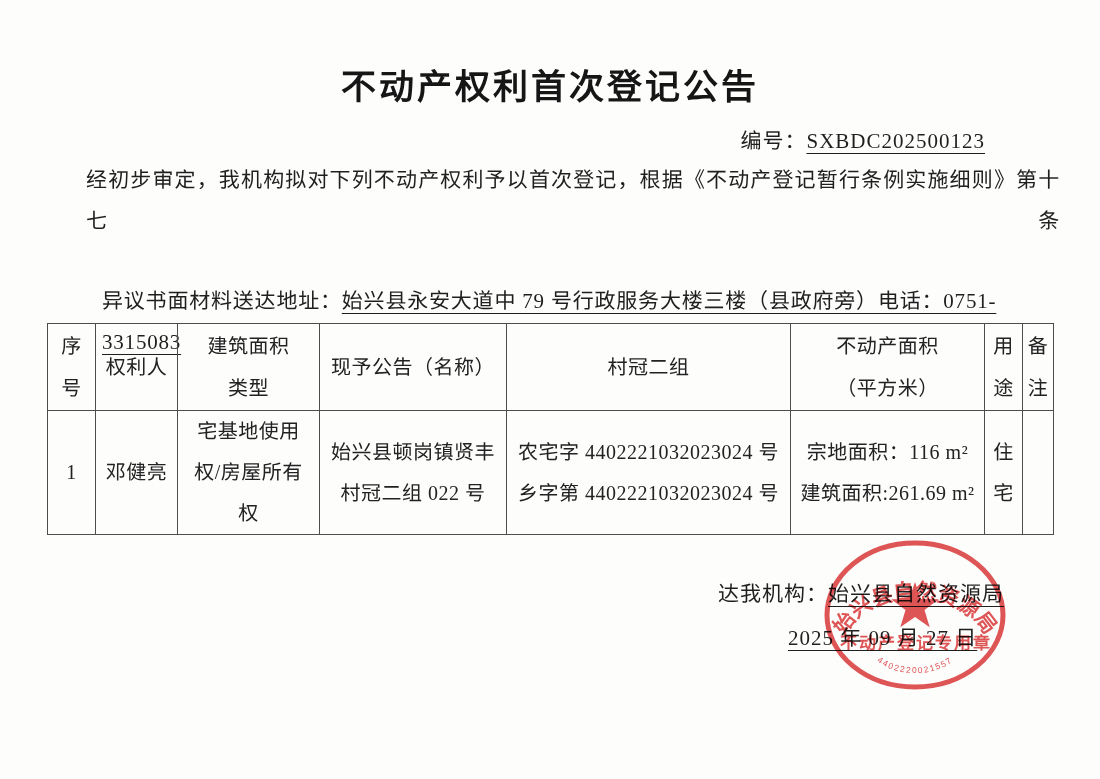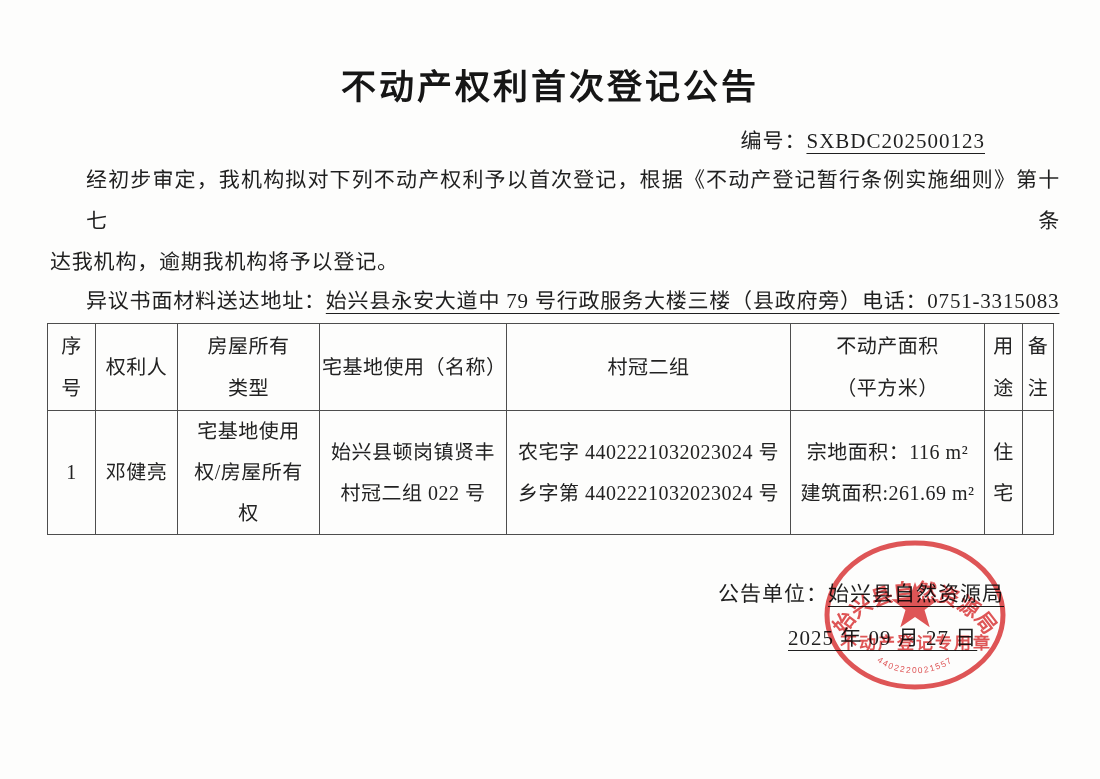--- a/index.html
+++ b/index.html
@@ -20,21 +20,21 @@
     font-size:21px;letter-spacing:1px;margin-left:28px;
   }
   .u{ text-decoration:underline;text-underline-offset:5px;text-decoration-thickness:1.2px;}
   
   .body-text{
     position:absolute;left:50px;right:40px;top:160px;
     font-size:21px;letter-spacing:.8px;line-height:41px;
   }
   .jline{ text-align:justify; text-align-last:justify;margin-left:36px; }
   .p2{
-    position:absolute;left:42px;right:40px;top:281px;
+    position:absolute;left:58px;right:40px;top:281px;
     font-size:21px;letter-spacing:.8px;line-height:41px;
     padding-left:44px;
   }
   
   table.grid{
     position:absolute;left:47px;top:323px;width:1006px;
     border-collapse:collapse;table-layout:fixed;
     font-size:20px;letter-spacing:.5px;color:#222;
   }
   table.grid td{
@@ -68,44 +68,43 @@
 <body>
 
 <div class="page">
 
   <div class="doc-title">不动产权利首次登记公告</div>
 
   <div class="doc-no"><span>编号：</span><span class="u">SXBDC202500123</span></div>
 
   <div class="body-text">
     <div class="jline">经初步审定，我机构拟对下列不动产权利予以首次登记，根据《不动产登记暂行条例实施细则》第十七条</div>
-    <div>达我机构，逾期我机构将予以登记。</div>
   </div>
 
   <div class="p2"><span>异议书面材料送达地址：</span><span class="u">始兴县永安大道中 79 号行政服务大楼三楼（县政府旁）电话：0751-3315083</span></div>
 
   <table class="grid">
     <colgroup>
       <col style="width:48px">
         <col style="width:82px">
         <col style="width:142px">
         <col style="width:187px">
       <col style="width:284px">
         <col style="width:194px">
         <col style="width:38px">
         <col style="width:31px">
     </colgroup>
     <tbody>
       <tr class="hrow">
         <td>序
 号</td>
         <td>权利人</td>
-        <td>房屋所有
+        <td>建筑面积
 类型</td>
-        <td>宅基地使用（名称）</td>
+        <td>现予公告（名称）</td>
         <td>村冠二组</td>
         <td>不动产面积
 （平方米）</td>
         <td>用
 途</td>
         <td>备
 注</td>
       </tr>
       <tr class="drow">
         <td>1</td>
@@ -119,21 +118,21 @@
 乡字第 4402221032023024 号</td>
         <td>宗地面积：116 m²
 建筑面积:261.69 m²</td>
         <td>住
 宅</td>
         <td></td>
       </tr>
     </tbody>
   </table>
 
-  <div class="footer-unit"><span>公告单位：</span><span class="u">始兴县自然资源局</span></div>
+  <div class="footer-unit"><span>达我机构：</span><span class="u">始兴县自然资源局</span></div>
 
   <div class="footer-date"><span class="u">2025 年 09 月 27 日</span></div>
 
   <svg class="seal" viewBox="-110 -110 220 220" xmlns="http://www.w3.org/2000/svg">
     <ellipse class="ring" cx="0" cy="0" rx="88" ry="72" stroke-width="5"></ellipse>
     <polygon class="star" points="0,-33 5.88,-16.09 23.78,-15.73 9.51,-4.91 14.69,12.23 0,2 -14.69,12.23 -9.51,-4.91 -23.78,-15.73 -5.88,-16.09"></polygon>
     <defs>
       <path id="arcTop" d="M -72 24 A 76 60 0 0 1 72 24"></path>
       <path id="arcBottom" d="M -50 34 A 56 44 0 0 0 50 34"></path>
     </defs>

